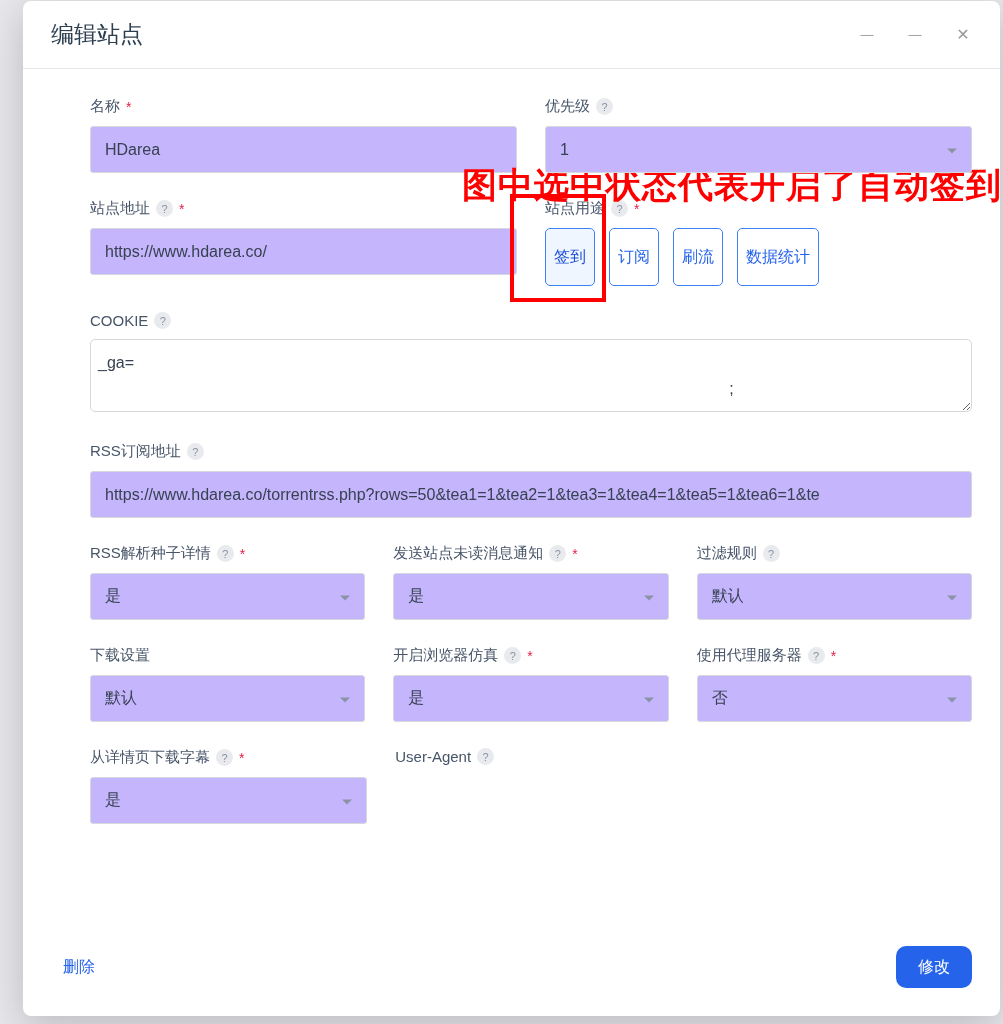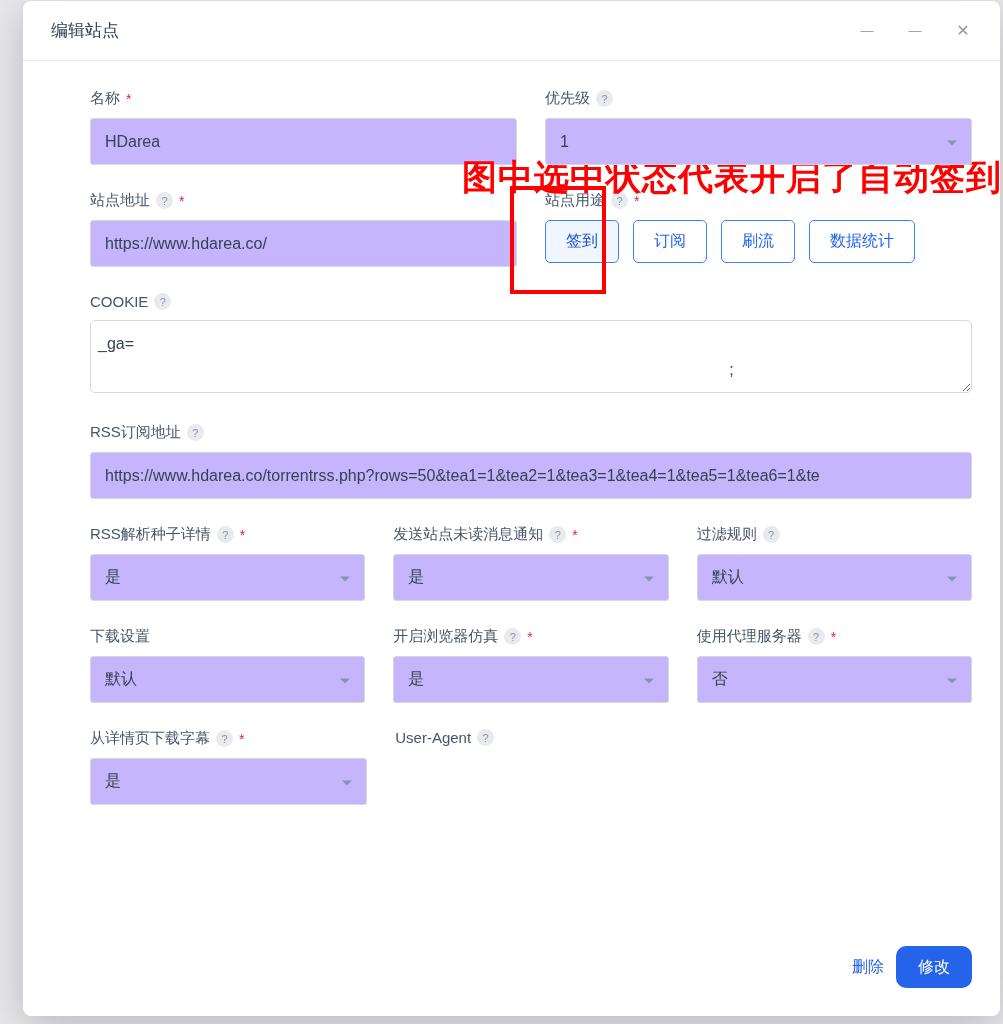--- a/index.html
+++ b/index.html
@@ -24,21 +24,21 @@
       flex-direction: column;
     }
     .modal-header {
       display: flex;
       align-items: center;
       justify-content: space-between;
       padding: 18px 28px;
       border-bottom: 1px solid #e6e8eb;
     }
     .modal-title {
-      font-size: 17px;
+      font-size: 23px;
       font-weight: 500;
       color: #2c3e50;
     }
     .window-controls {
       display: flex;
       gap: 30px;
       align-items: center;
     }
     .win-btn {
       width: 18px;
@@ -128,22 +128,22 @@
       resize: vertical;
       line-height: 1.6;
       font-family: inherit;
     }
     .btn-group {
       display: flex;
       gap: 14px;
       flex-wrap: wrap;
     }
     .btn-toggle {
-      height: 43px;
-      padding: 0 20px;
+      height: 58px;
+      padding: 0 8px;
       border: 1px solid #3b82f6;
       border-radius: 5px;
       background: #fff;
       color: #2563eb;
       font-size: 16px;
       cursor: pointer;
       display: flex;
       align-items: center;
     }
     .btn-toggle.selected {
@@ -166,21 +166,21 @@
       position: absolute;
       left: 487px;
       top: 125px;
       width: 96px;
       height: 108px;
       border: 4px solid #ff0000;
       pointer-events: none;
     }
     .modal-footer {
       display: flex;
-      justify-content: flex-end;
+      justify-content: space-between;
       align-items: center;
       padding: 18px 28px 28px 28px;
     }
     .btn-text {
       color: #2563eb;
       font-size: 16px;
       background: none;
       border: none;
       cursor: pointer;
       padding: 6px 12px;

